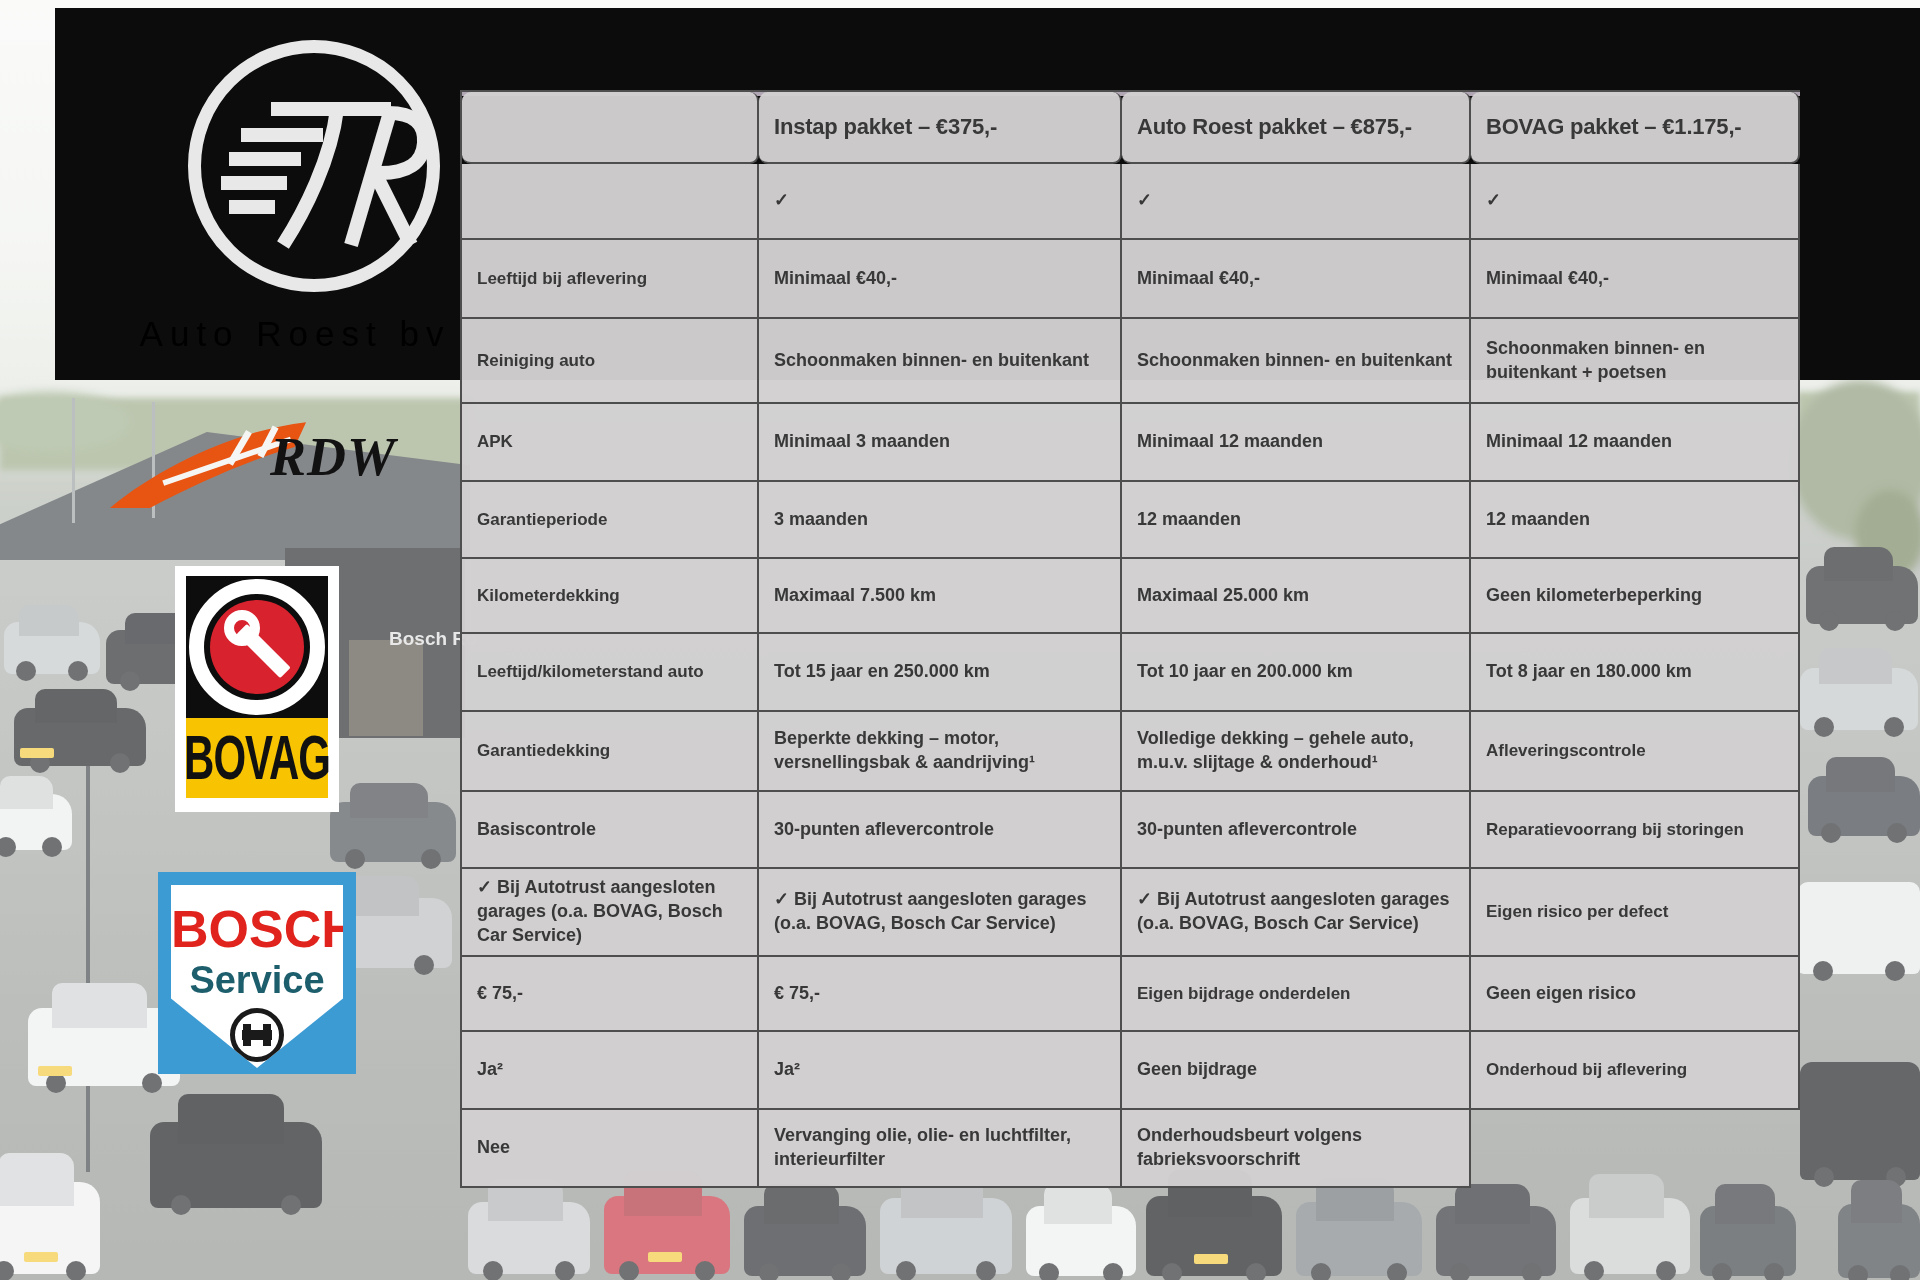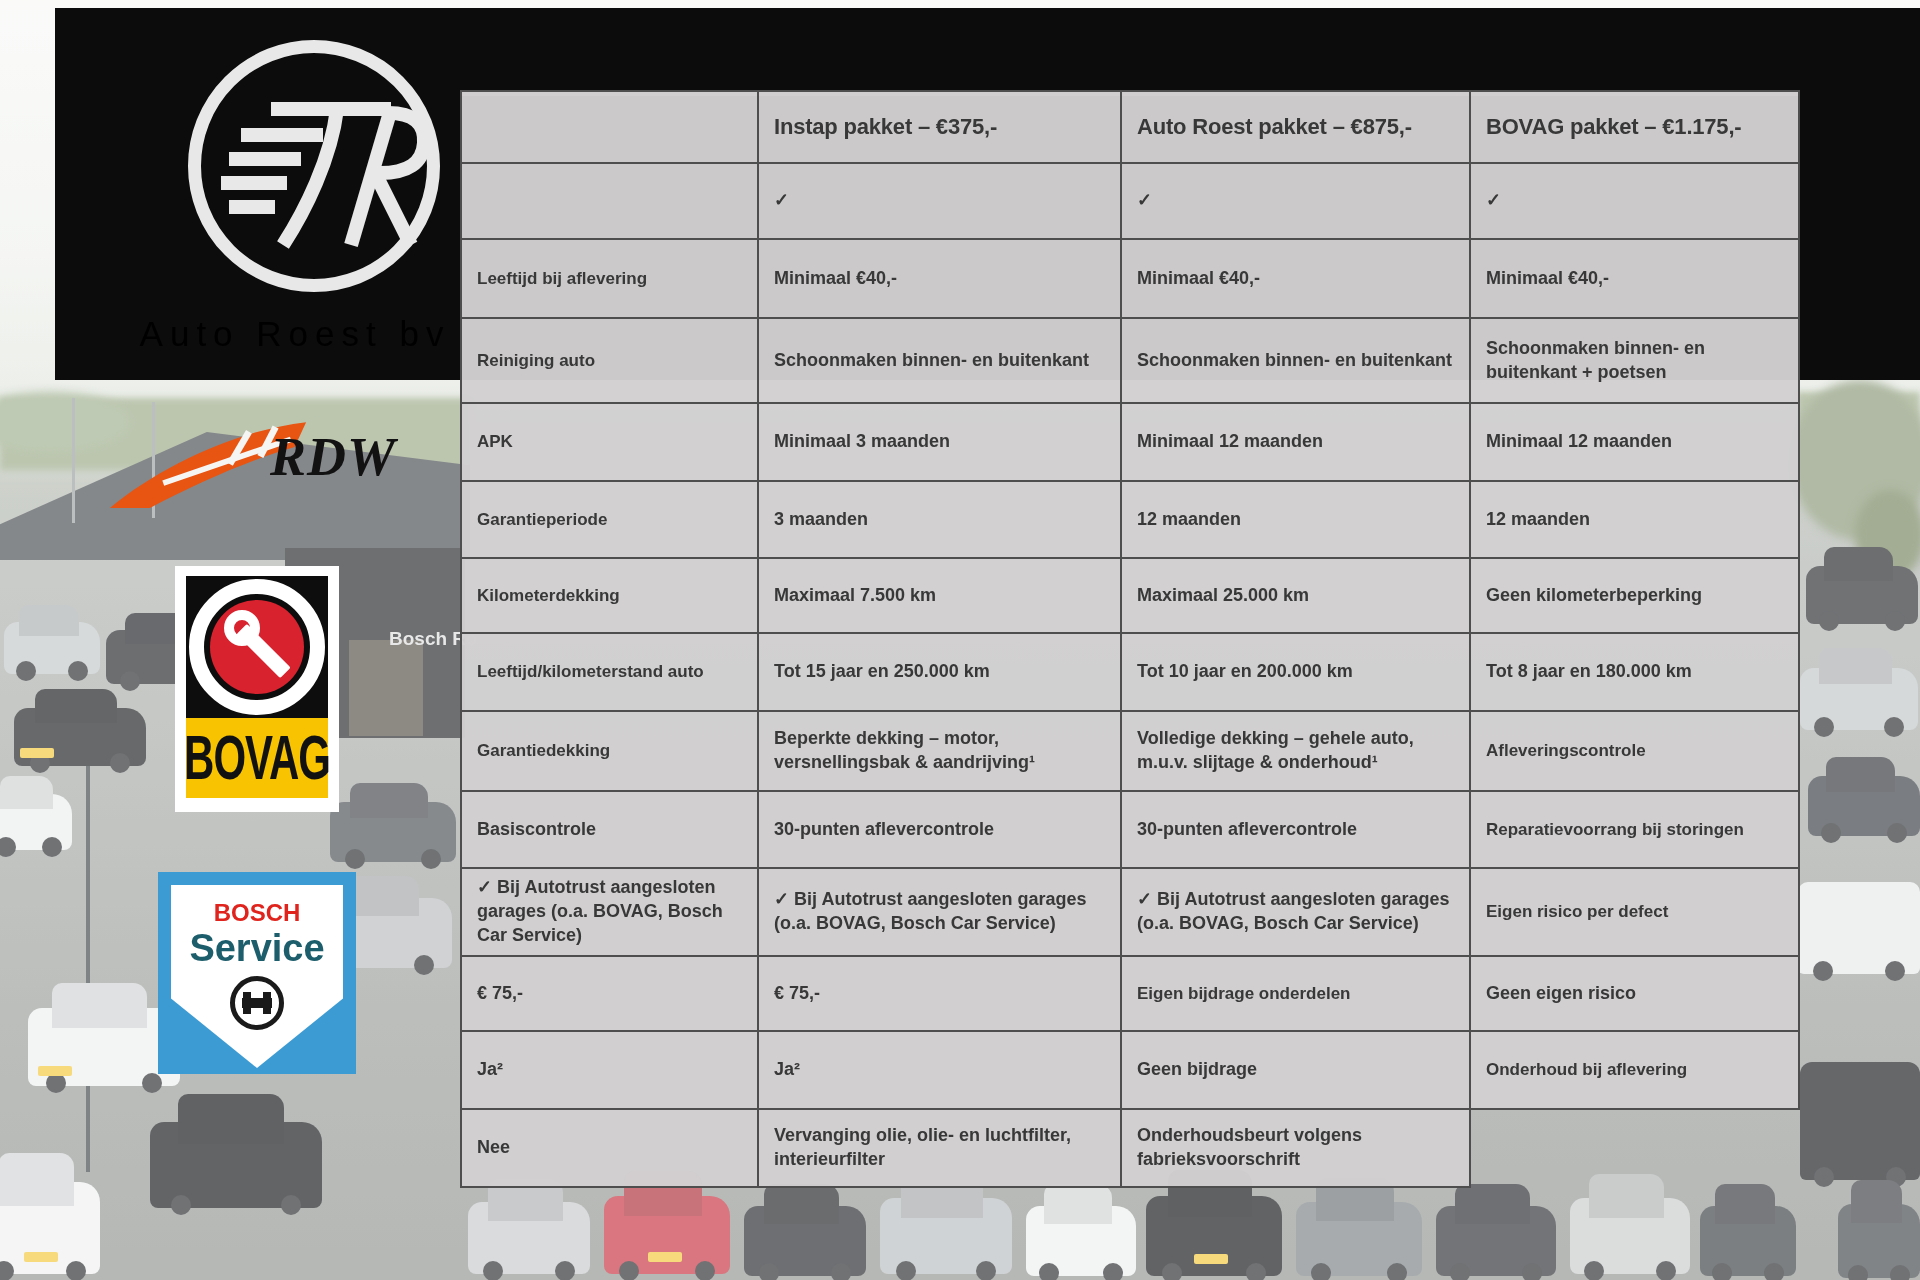--- a/index.html
+++ b/index.html
@@ -42,36 +42,36 @@
   .bv-ring{position:absolute;inset:3px;border:15px solid #fff;border-radius:50%;}
   .bv-disc{position:absolute;inset:24px;background:#d8232f;border-radius:50%;}
   .bv-head{position:absolute;left:38px;top:34px;width:16px;height:16px;border:10px solid #fff;border-radius:50%;}
   .bv-bar{position:absolute;left:70px;top:44px;width:15px;height:62px;background:#fff;transform:rotate(-45deg);border-radius:2px;}
   .bv-yellow{position:absolute;left:11px;top:152px;width:142px;height:80px;background:#f8c300;display:flex;align-items:center;justify-content:center;}
   .bv-text{font-size:42px;font-weight:bold;color:#111;transform:scaleY(1.5);letter-spacing:-1px;}
 
   .bosch{position:absolute;left:158px;top:872px;width:198px;height:202px;background:#3d9bd3;z-index:2;}
   .bs-shield{position:absolute;left:13px;right:13px;top:13px;bottom:6px;background:#fff;
     clip-path:polygon(0 0,100% 0,100% 62%,50% 100%,0 62%);text-align:center;}
-  .bs-word{margin-top:14px;font-size:24px;font-weight:bold;color:#e0231c;letter-spacing:0px;}
+  .bs-word{margin-top:14px;font-size:52px;font-weight:bold;color:#e0231c;letter-spacing:0px;}
   .bs-service{margin-top:0px;font-size:38px;font-weight:bold;color:#1d5e6c;}
   .bs-armature{position:relative;width:44px;height:44px;border:5px solid #1a1a1a;border-radius:50%;margin:6px auto 0;}
   .bs-armature .ah{position:absolute;left:7px;right:7px;top:50%;margin-top:-5px;height:10px;background:#1a1a1a;}
   .bs-armature .av1,.bs-armature .av2{position:absolute;width:8px;height:22px;top:50%;margin-top:-11px;background:#1a1a1a;}
   .bs-armature .av1{left:8px;} .bs-armature .av2{right:8px;}
 
   
   .pkg-table{position:absolute;left:460px;top:90px;width:1338px;z-index:3;
     display:grid;grid-template-columns:297px 363px 349px 329px;
     grid-template-rows:72px 76px 79px 85px 78px 77px 75px 78px 80px 77px 88px 75px 78px 78px;
     border-top:2px solid #4e4e4e;border-left:2px solid #4e4e4e;
     box-shadow:inset 0 4px 0 rgba(207,195,210,.85);}
   .c{background:rgba(210,208,209,.97);border-right:2px solid #4e4e4e;border-bottom:2px solid #4e4e4e;
     display:flex;align-items:center;padding:6px 14px 6px 15px;color:#383838;font-weight:bold;box-sizing:border-box;}
-  .hd{font-size:22px;letter-spacing:-0.2px;}
+  .hd{font-size:22px;letter-spacing:-0.2px;border-radius:9px;}
   .lb{font-size:17px;white-space:nowrap;overflow:hidden;}
   .v{font-size:18px;line-height:1.32;}
 </style>
 </head>
 <body>
 
 <div class="stage">
 
   <div class="photo">
     <div class="field" style="left:0;top:398px;width:470px;height:72px;"></div>

